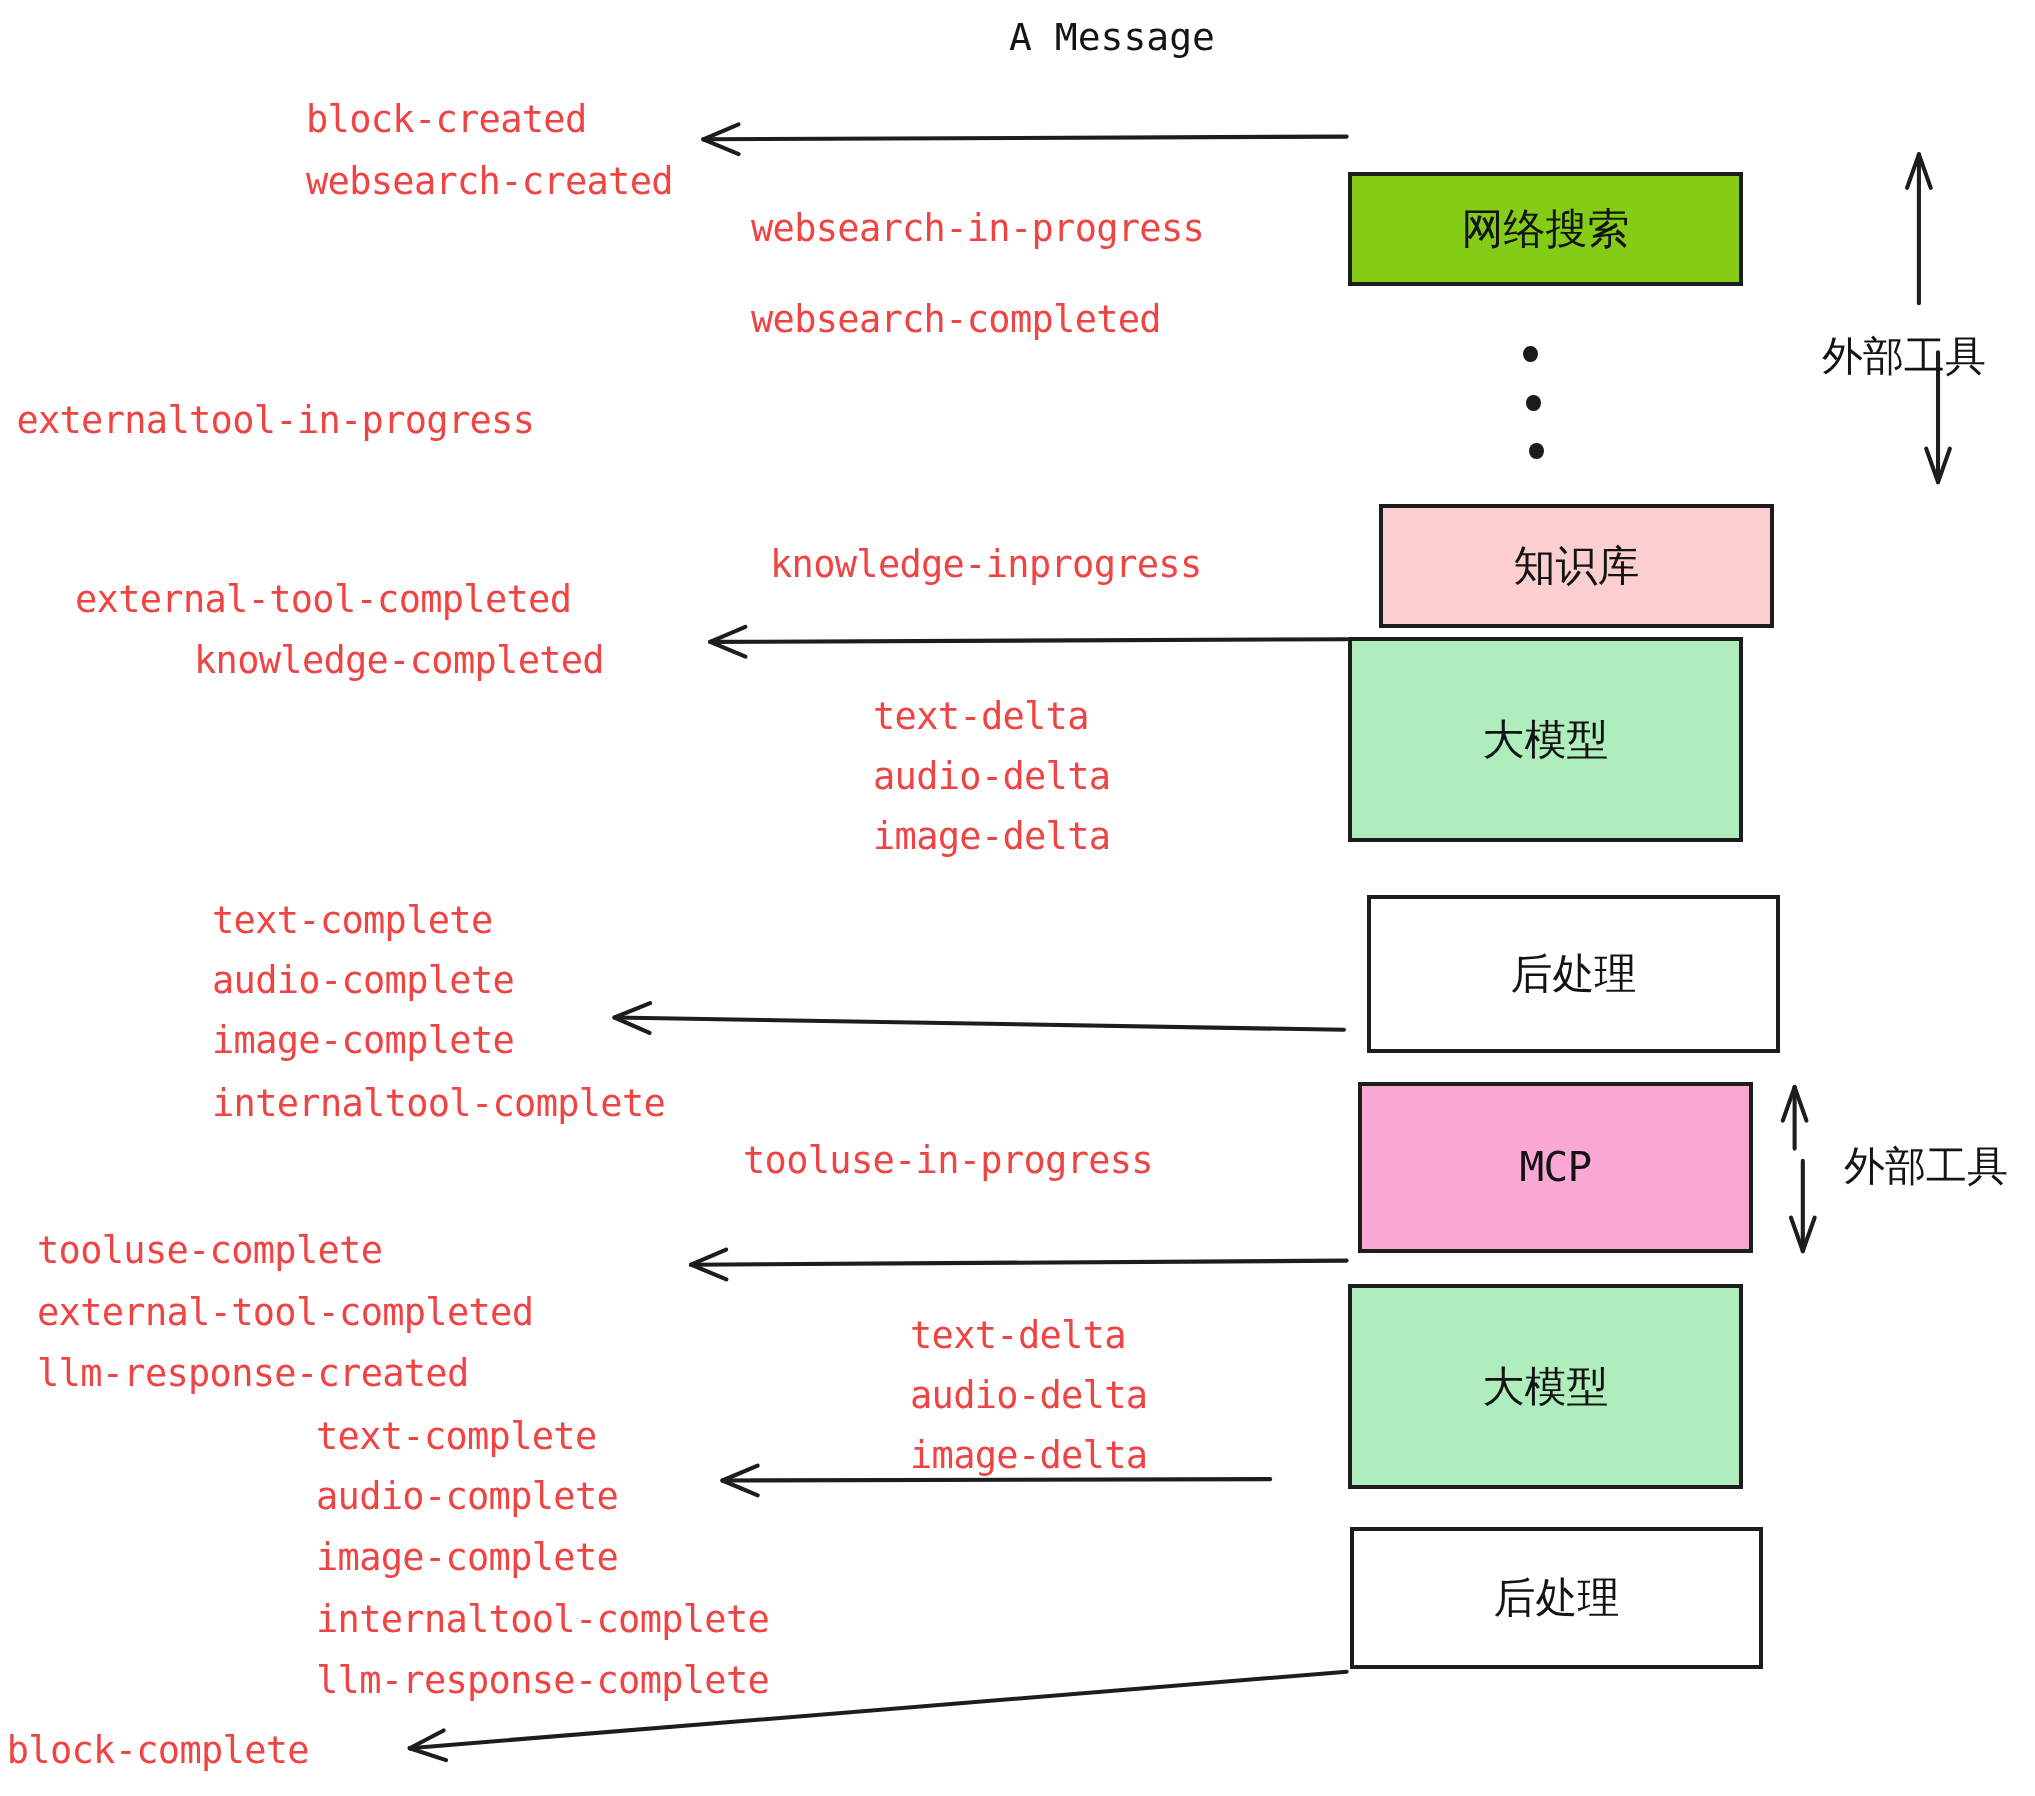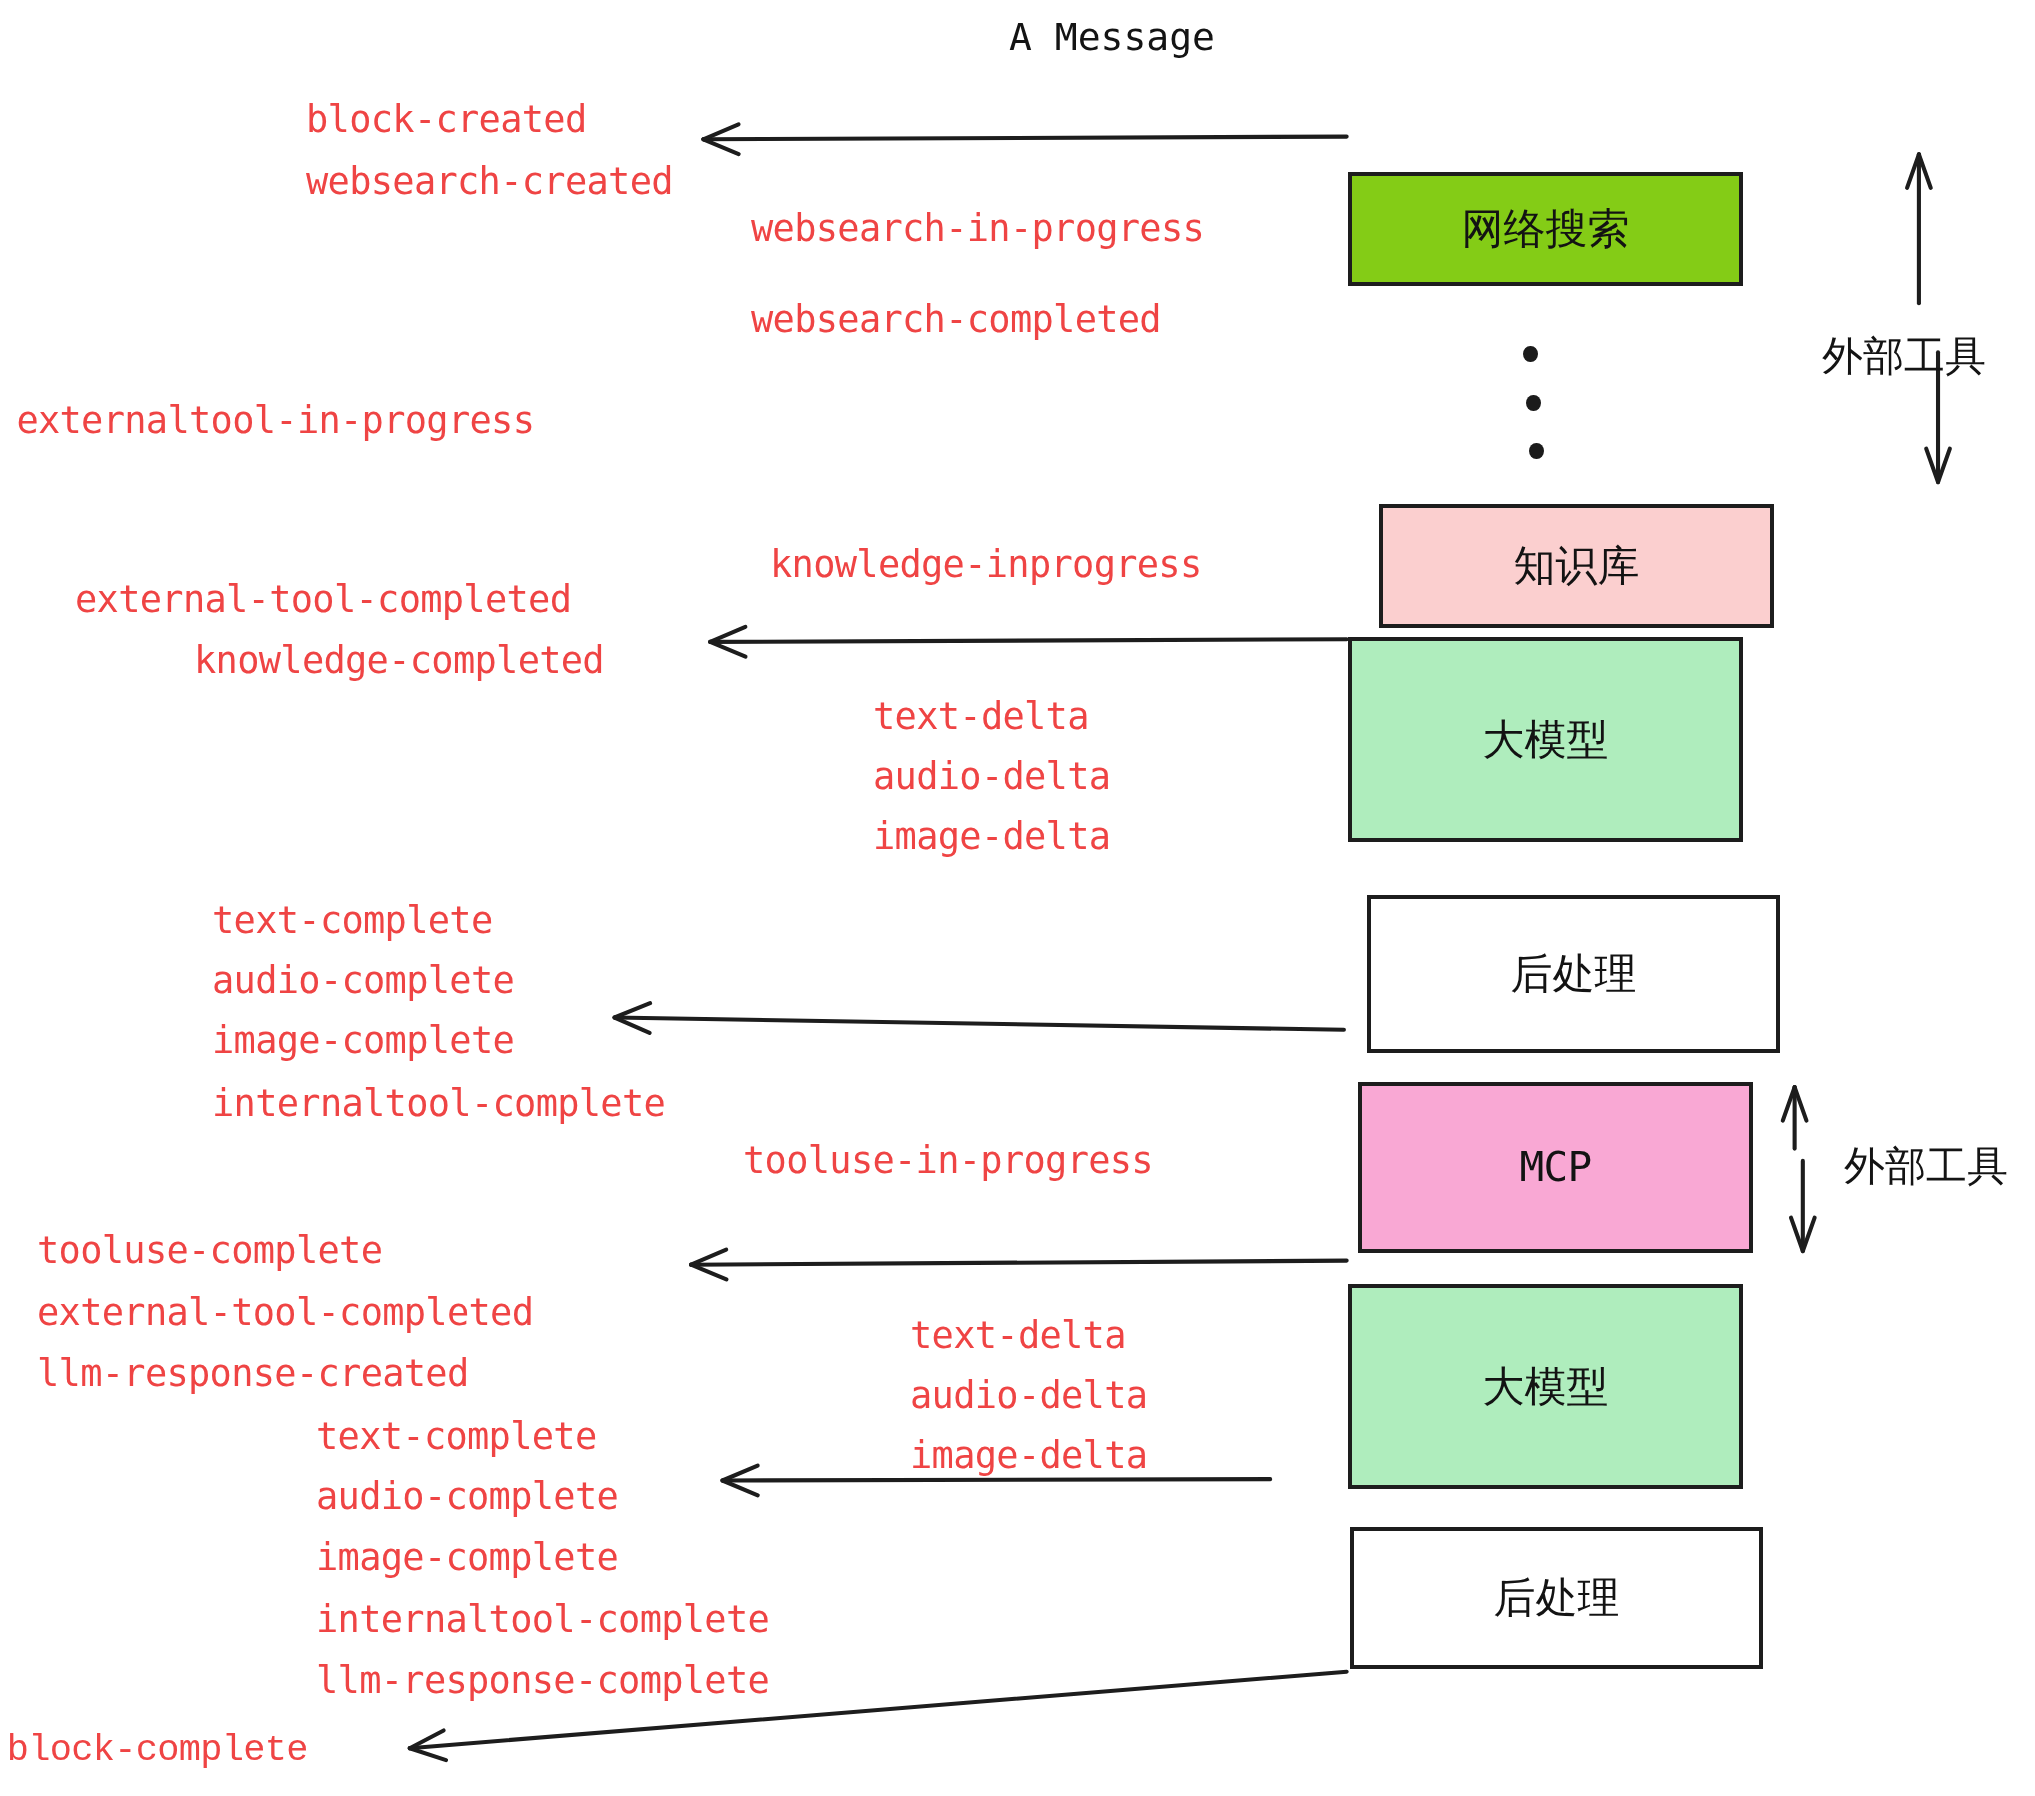--- a/index.html
+++ b/index.html
@@ -181,21 +181,21 @@
       <div class="evt" style="left: 37px; top: 1294px;">external-tool-completed</div>
       <div class="evt" style="left: 37px; top: 1355px;">llm-response-created</div>
       <div class="evt" style="left: 910px; top: 1317px;">text-delta</div>
       <div class="evt" style="left: 910px; top: 1377px;">audio-delta</div>
       <div class="evt" style="left: 910px; top: 1437px;">image-delta</div>
       <div class="evt" style="left: 316px; top: 1418px;">text-complete</div>
       <div class="evt" style="left: 316px; top: 1478px;">audio-complete</div>
       <div class="evt" style="left: 316px; top: 1539px;">image-complete</div>
       <div class="evt" style="left: 316px; top: 1601px;">internaltool-complete</div>
       <div class="evt" style="left: 316px; top: 1662px;">llm-response-complete</div>
-      <div class="evt" style="left: 6.8px; top: 1732px; font-family: Liberation Mono, monospace;">block-complete</div>
+      <div class="evt" style="left: 6.8px; top: 1732px;">block-complete</div>
     </div>
   <div id="side-layer">
       <div class="side-label" style="left: 1822px; top: 336px;">外部工具</div>
       <div class="side-label" style="left: 1844px; top: 1146px;">外部工具</div>
     </div>
   <div id="dots-layer">
       <div class="dot" style="left: 1523px; top: 346px;"></div>
       <div class="dot" style="left: 1526px; top: 395px;"></div>
       <div class="dot" style="left: 1529px; top: 443px;"></div>
     </div>

